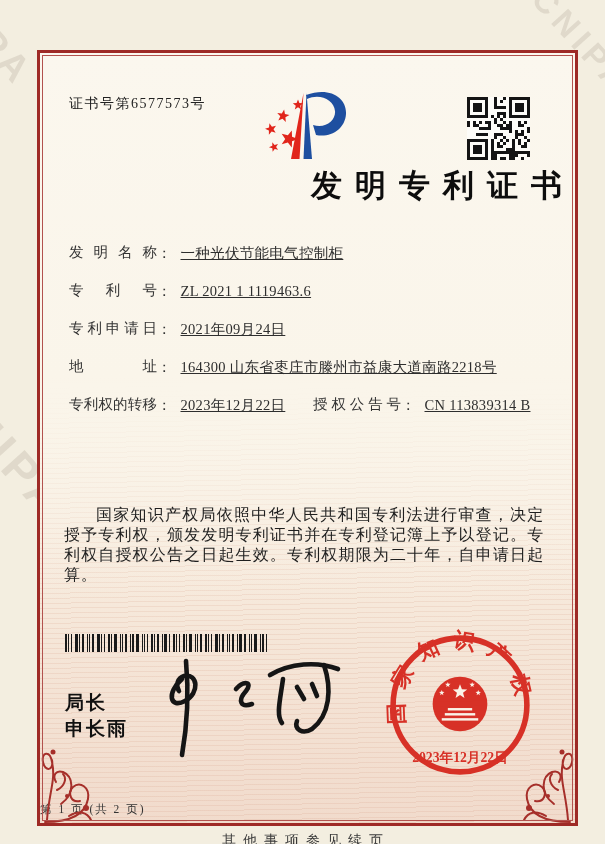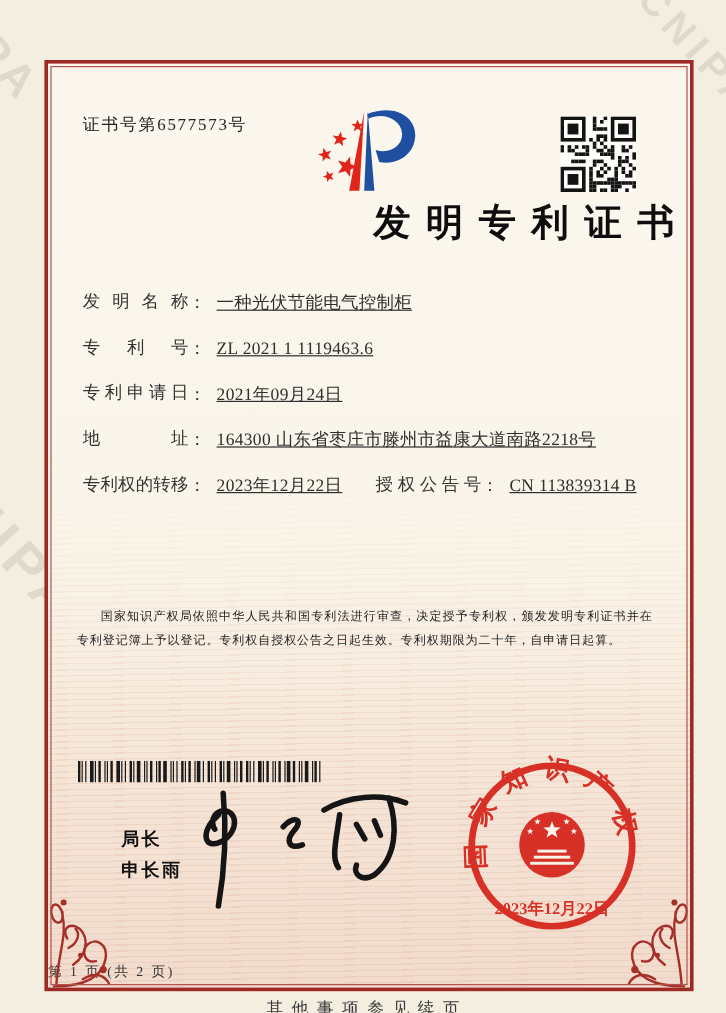--- a/index.html
+++ b/index.html
@@ -42,26 +42,26 @@
   }
   .fields{position:absolute;left:29px;right:18px;top:188px;font-size:14.5px;color:#333;}
   .frow{height:24px;line-height:24px;margin-bottom:14px;white-space:nowrap;}
   .flabel{display:inline-block;width:88px;text-align:justify;text-align-last:justify;vertical-align:top;font-family:Liberation Mono, monospace;}
   .colon{margin-right:9px;}
   .fval{letter-spacing:.3px;color:#2e2e2e;text-decoration:underline;}
   .frow.two{display:flex;}
   .frow .g1{width:244px;flex:none;}
   .paras{
     position:absolute;left:24px;right:31px;top:452px;
-    font-size:10px;line-height:20px;letter-spacing:.8px;color:#1f1f1f;text-align:justify;
+    font-size:16px;line-height:20px;letter-spacing:.8px;color:#1f1f1f;text-align:justify;
   }
   .paras p{margin:0 0 11px;text-indent:2em;}
   .barcode{position:absolute;left:25px;top:581px;width:206px;height:18px;}
   .signer{position:absolute;left:25px;font-family:"Liberation Sans","DejaVu Sans",sans-serif;
-          font-weight:bold;font-size:15px;color:#111;letter-spacing:2px;margin-left:36px;}
+          font-weight:bold;font-size:19px;color:#111;letter-spacing:2px;}
   .signer.t1{top:637px;}
   .signer.t2{top:663px;}
   .signature{position:absolute;left:112px;top:596px;width:200px;height:115px;}
   .seal{position:absolute;left:344px;top:576px;width:152px;height:152px;opacity:.95;}
   .footer-page{
     position:absolute;left:0;right:0;top:749px;text-align:left;
     font-size:11.5px;color:#333;letter-spacing:2px;
   }
   .orn{position:absolute;width:92px;height:95px;z-index:4;}
   .orn.l{left:-1px;bottom:-2px;}

